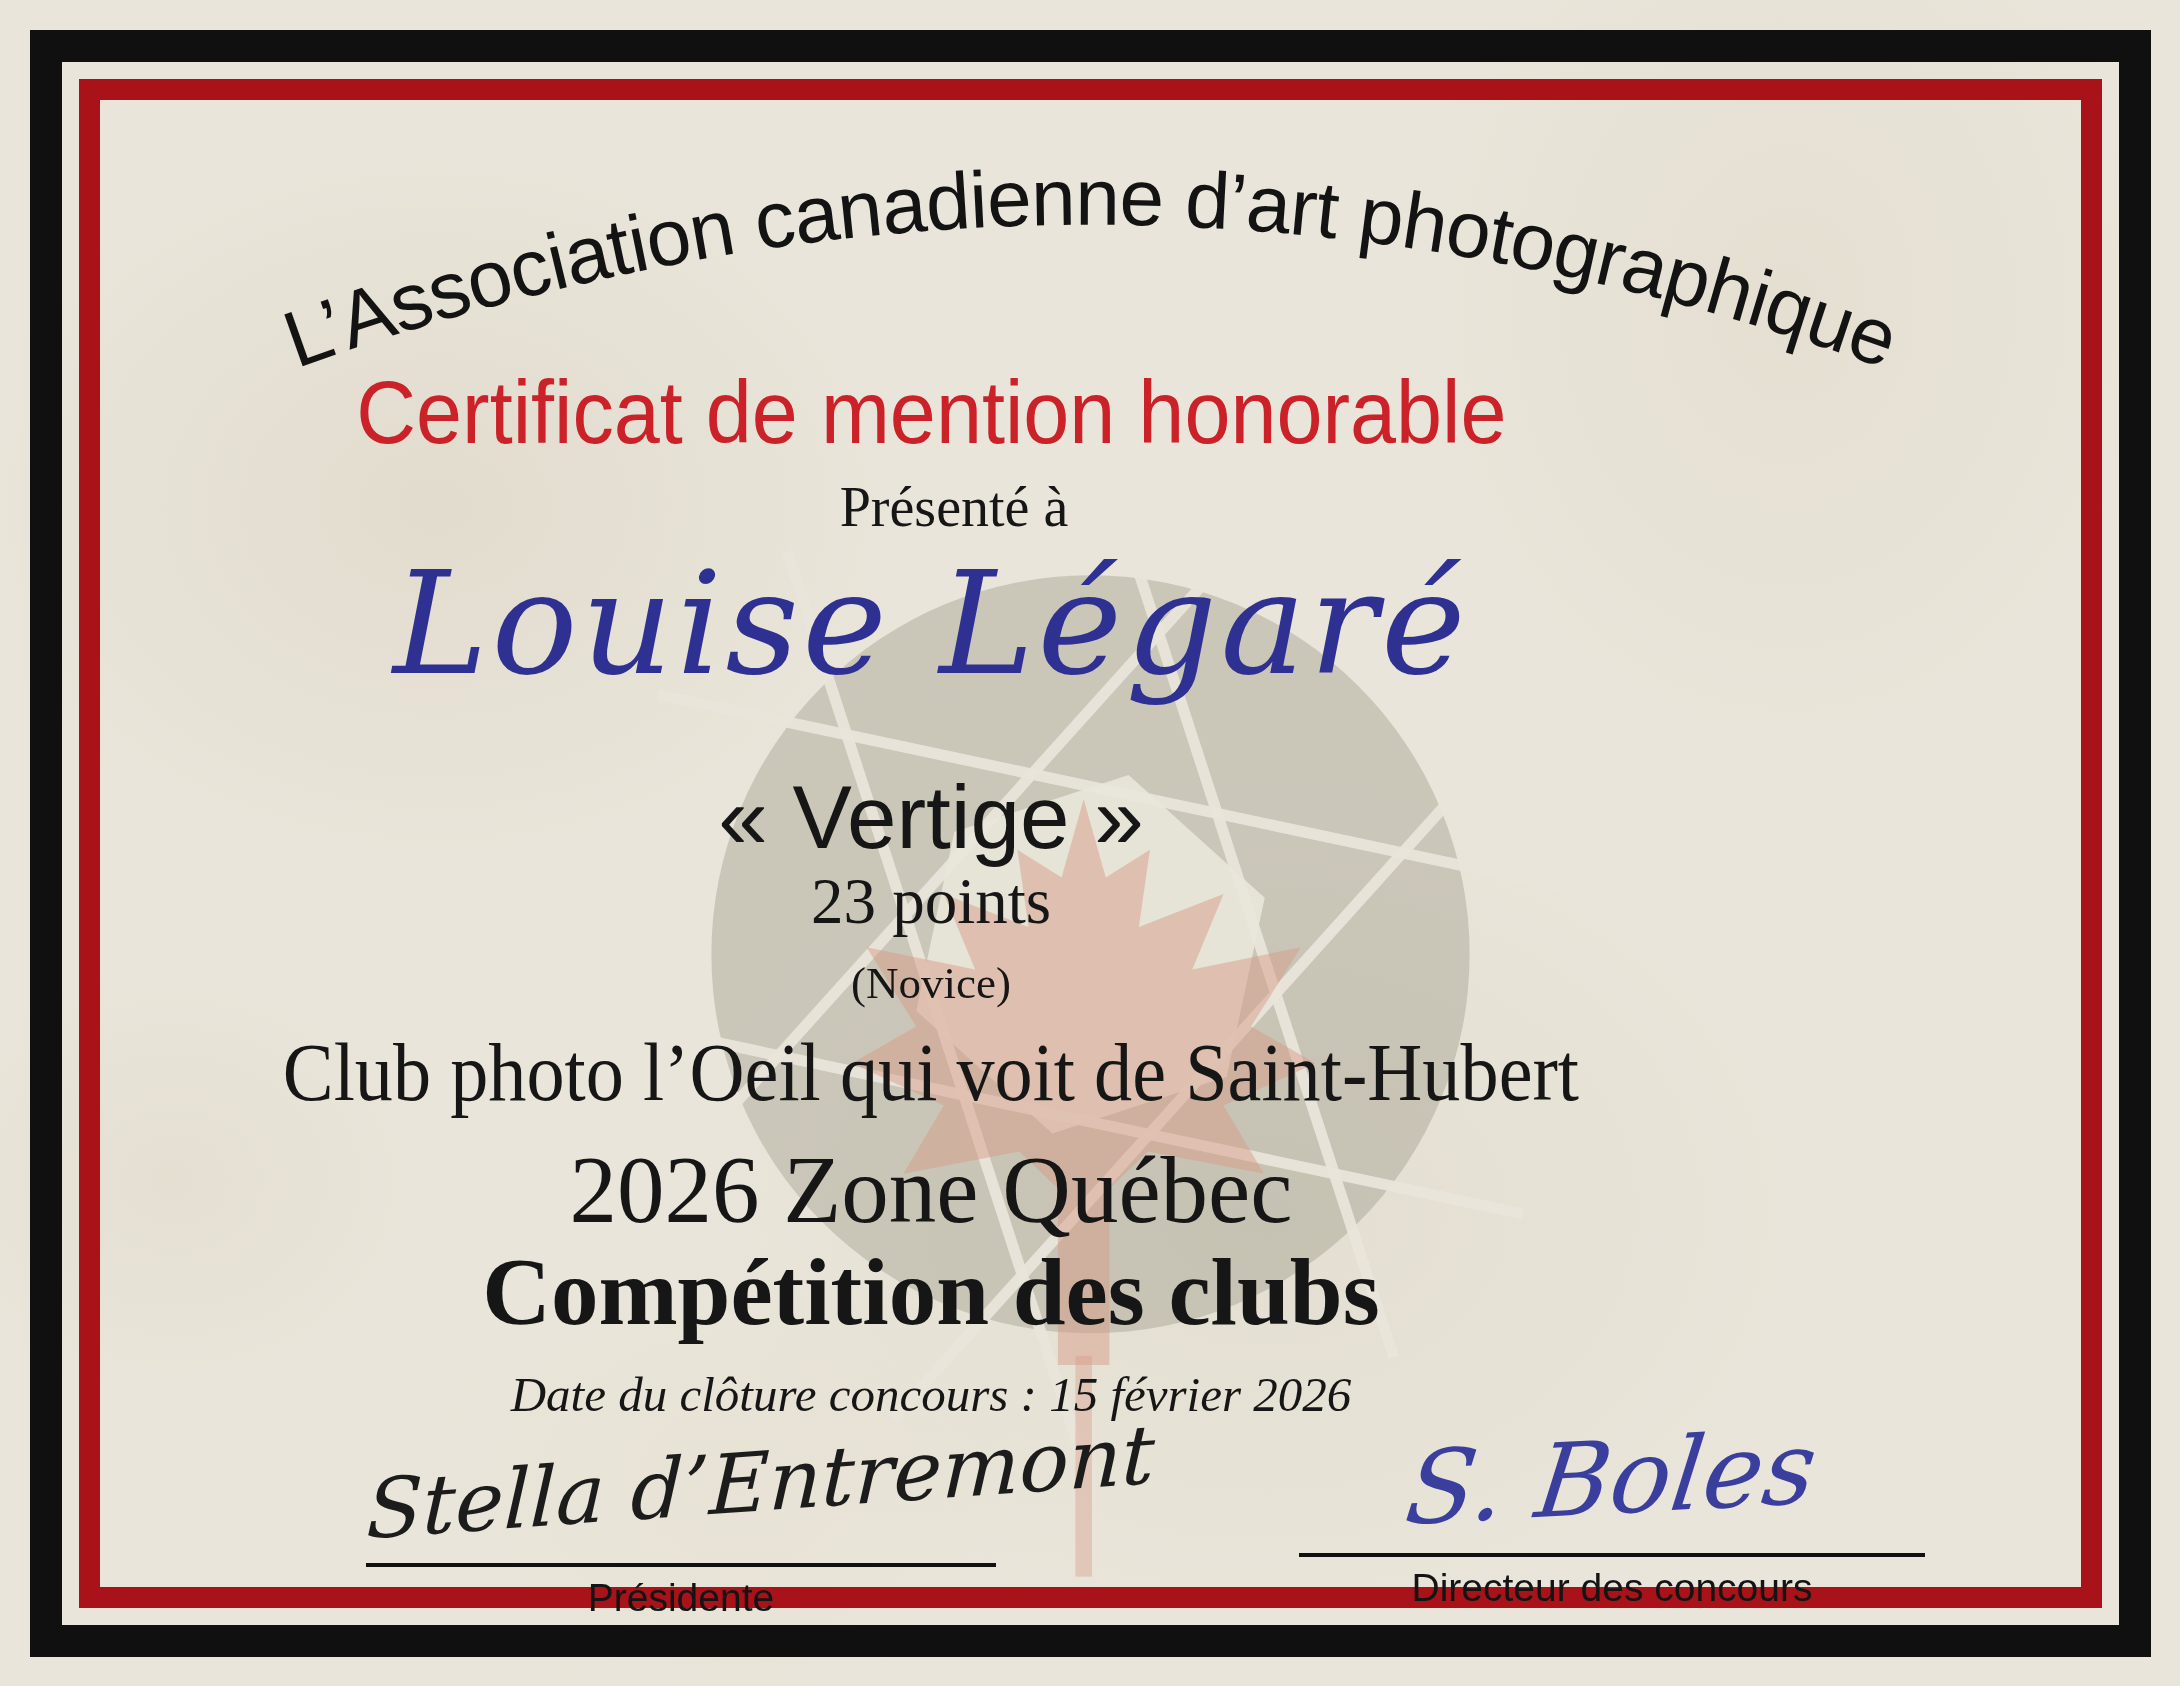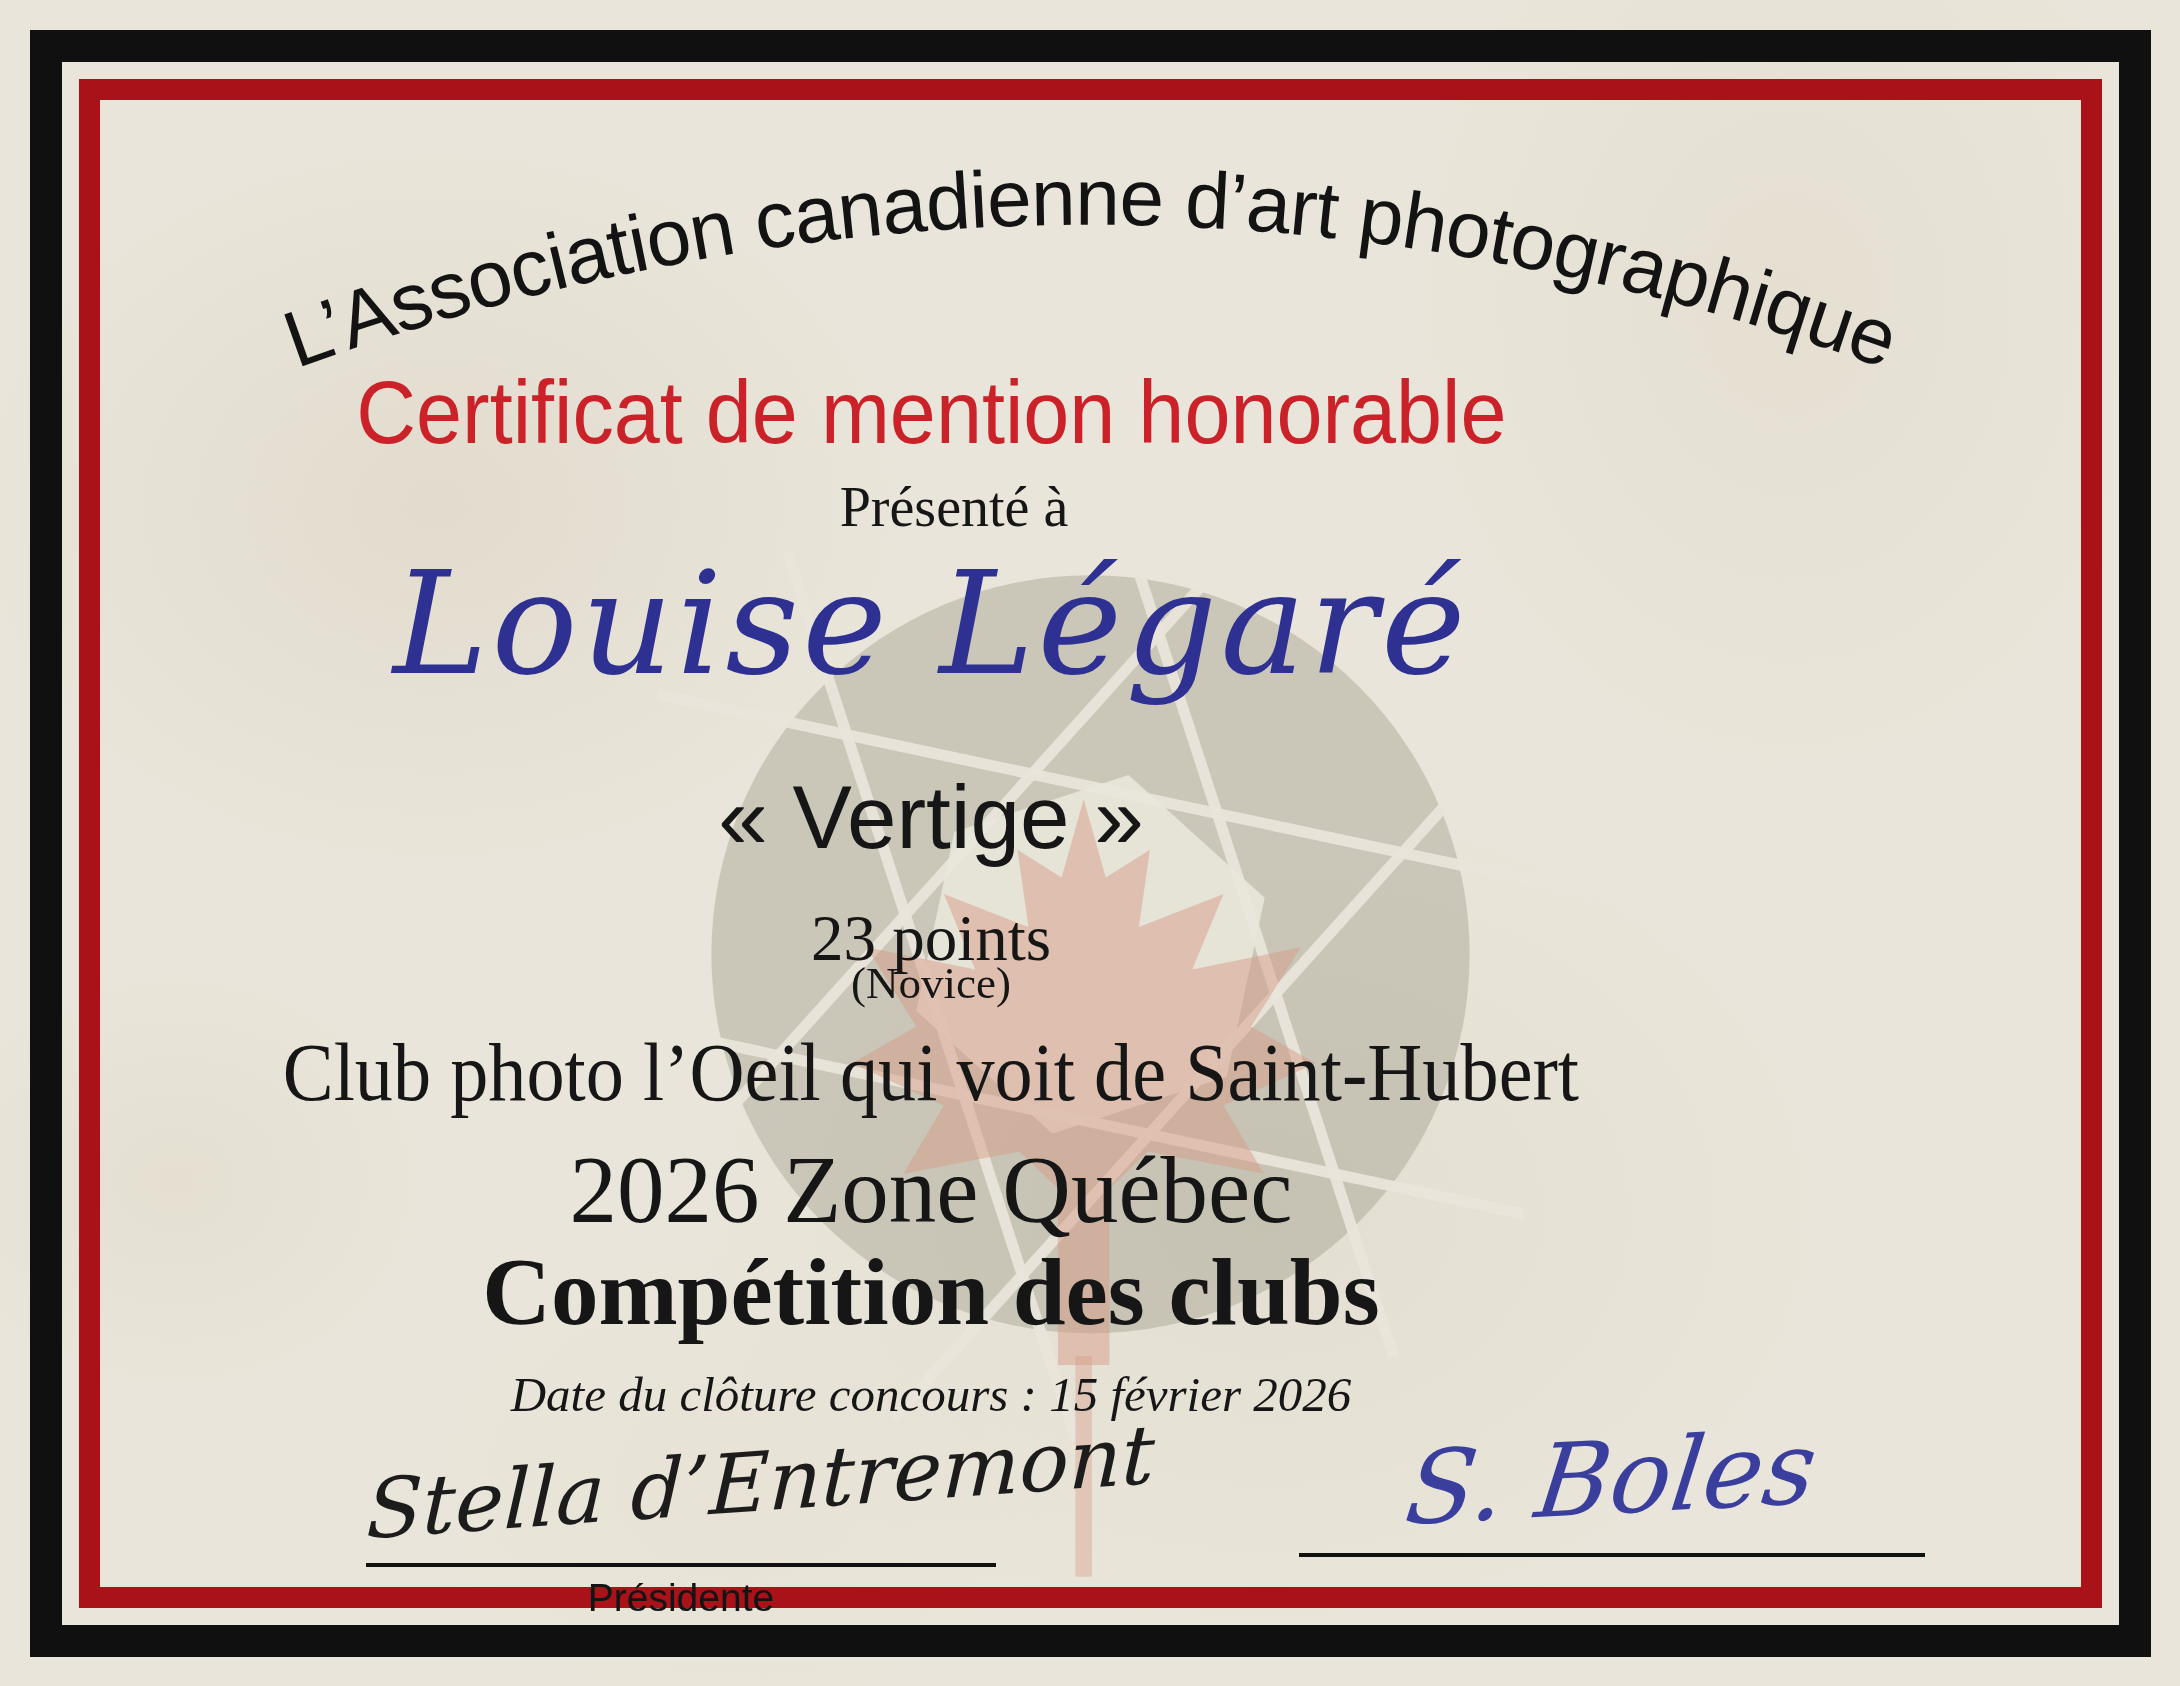--- a/index.html
+++ b/index.html
@@ -28,21 +28,21 @@
     white-space:nowrap;line-height:1;
   }
   .squeeze{display:inline-block;transform:scaleX(.93);transform-origin:center;}
   .t-title{top:368px;font-size:89px;color:#cb2129;font-weight:500;}
   .t-presente{top:479px;font-size:56px;font-family:"Liberation Serif",serif;padding-left:23px;}
   .t-recipient{
     top:552px;font-size:143px;color:#2e3192;
     font-family:"DejaVu Serif",serif;font-style:italic;letter-spacing:3.4px;
   }
   .t-work{top:773px;font-size:89px;font-weight:500;}
-  .t-points{top:906px;font-size:65px;font-family:"Liberation Serif",serif;}
+  .t-points{top:869px;font-size:65px;font-family:"Liberation Serif",serif;}
   .t-novice{top:961px;font-size:45px;font-family:"Liberation Serif",serif;}
   .t-club{top:1032px;font-size:82px;font-family:"Liberation Serif",serif;}
   .t-event1{top:1143px;font-size:95px;font-weight:normal;font-family:"Liberation Serif",serif;}
   .t-event2{top:1245px;font-size:95px;font-weight:bold;font-family:Liberation Serif, serif;}
   .t-date{top:1370px;font-size:49px;font-style:italic;font-family:"Liberation Serif",serif;}
   .sig{position:absolute;text-align:center;}
   .sig-left{left:366px;width:630px;top:1407px;}
   .sig-right{left:1299px;width:626px;top:1397px;}
   .sig-name{
     display:block;height:153px;line-height:162px;white-space:nowrap;
@@ -123,16 +123,17 @@
 
   <div class="sig sig-left">
     <span class="sig-name sig-name-left">Stella d’Entremont</span>
     <hr class="sig-rule">
     <div class="sig-role">Présidente</div>
   </div>
 
   <div class="sig sig-right">
     <span class="sig-name sig-name-right">S. Boles</span>
     <hr class="sig-rule">
+    <div class="sig-role">Directeur des concours</div>
   </div>
 
 </div>
 
 
 </body></html>

